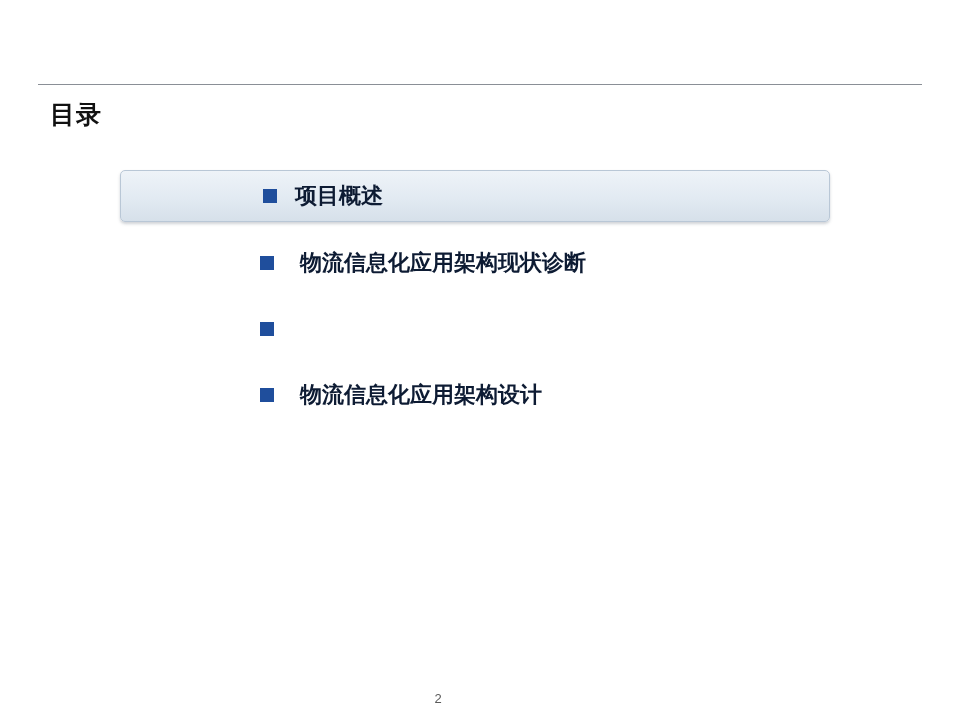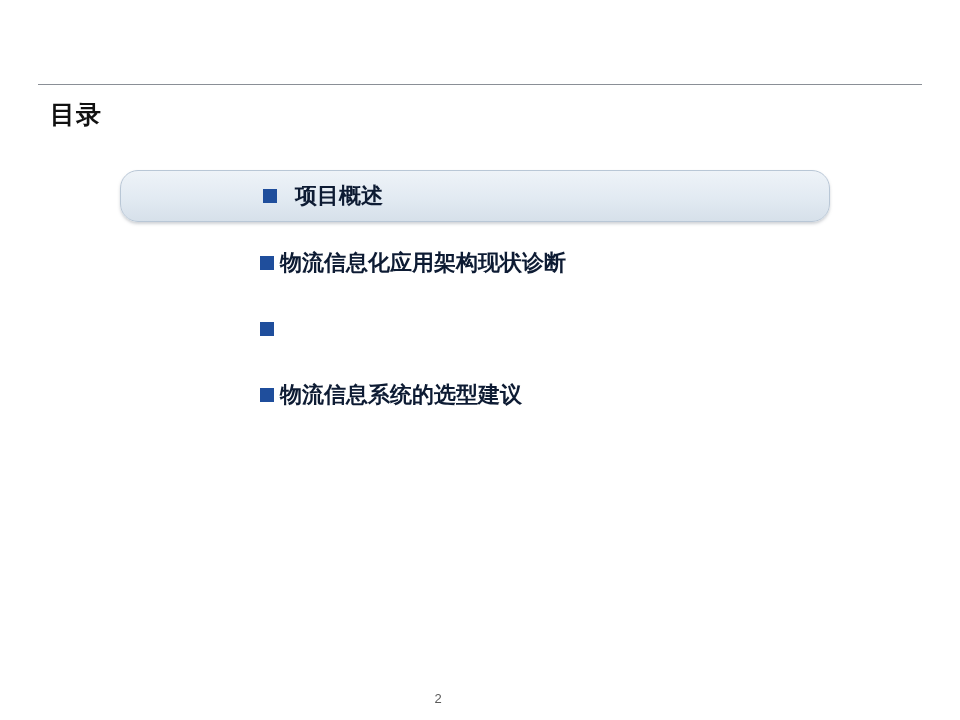--- a/index.html
+++ b/index.html
@@ -54,31 +54,31 @@
   }
   .agenda-item .bullet {
     position: absolute;
     left: 140px;
     width: 14px;
     height: 14px;
     background: #1f4e9c;
     display: inline-block;
   }
   .agenda-item .label {
-    margin-left: 20px;
+    margin-left: 40px;
     font-size: 22px;
     font-weight: bold;
     color: #0d1b33;
     white-space: nowrap;
   }
   .agenda-item.highlight {
     padding-left: 0;
     width: 710px;
     height: 52px;
-    border-radius: 18px;
+    border-radius: 5px;
     border: 1px solid #b9c7d6;
     background: linear-gradient(to bottom, #eef3f8 0%, #e2eaf2 55%, #d6e0ea 100%);
     box-shadow: 0 2px 3px rgba(120,130,140,0.35);
   }
   .agenda-item.highlight .bullet {
     left: 142px;
   }
   .agenda-item.highlight .label {
     margin-left: 174px;
   }
@@ -112,21 +112,21 @@
       <span class="bullet"></span>
       <span class="label">物流信息化应用架构现状诊断</span>
     </div>
 
     <div class="agenda-item">
       <span class="bullet"></span>
     </div>
 
     <div class="agenda-item">
       <span class="bullet"></span>
-      <span class="label">物流信息系统的选型建议</span>
+      <span class="label">物流信息化应用架构设计</span>
     </div>
 
 
   </div>
 
   <div class="page-number">2</div>
 
 </div>
 
 </body></html>

